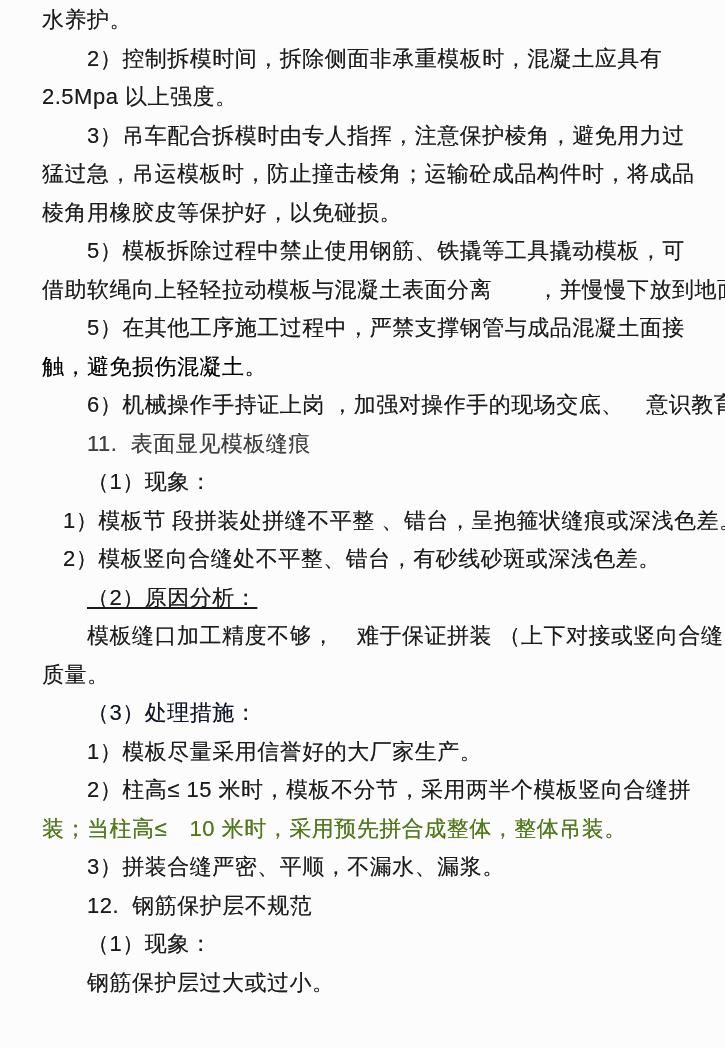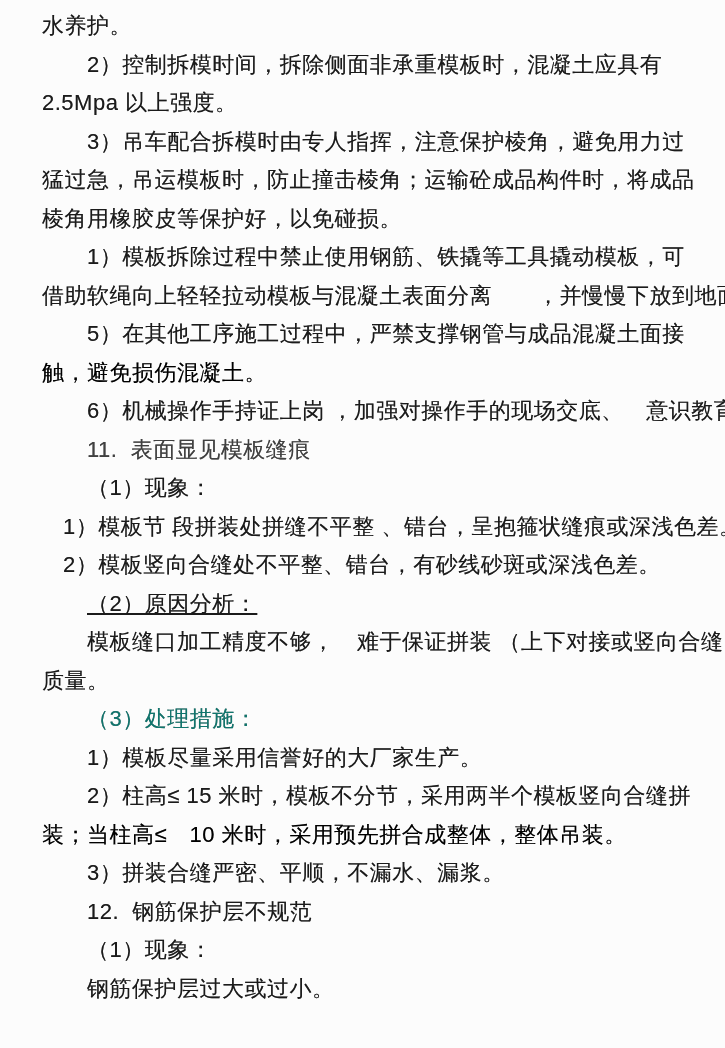--- a/index.html
+++ b/index.html
@@ -6,21 +6,21 @@
     margin: 0;
     padding: 0;
     background: #ffffff;
   }
   .page {
     position: relative;
     width: 725px;
     height: 1048px;
     box-sizing: border-box;
     background: #fcfcfc;
-    padding: 7px 18px 0 42px;
+    padding: 1px 18px 0 42px;
     overflow: hidden;
     font-family: "Liberation Sans", "DejaVu Sans", sans-serif;
   }
   .doc {
     width: 100%;
   }
   .line {
     font-size: 22px;
     line-height: 38.5px;
     color: #1b1b1b;
@@ -36,34 +36,34 @@
 <body>
 
 <div class="page" style="background: rgb(252, 252, 252);">
   <div class="doc" id="doc">
       <div class="line ind-0" style="color: rgb(27, 27, 27);">水养护。</div>
       <div class="line ind-2" style="color: rgb(27, 27, 27);">2）控制拆模时间，拆除侧面非承重模板时，混凝土应具有</div>
       <div class="line ind-0" style="color: rgb(27, 27, 27);">2.5Mpa 以上强度。</div>
       <div class="line ind-2" style="color: rgb(27, 27, 27);">3）吊车配合拆模时由专人指挥，注意保护棱角，避免用力过</div>
       <div class="line ind-0" style="color: rgb(27, 27, 27);">猛过急，吊运模板时，防止撞击棱角；运输砼成品构件时，将成品</div>
       <div class="line ind-0" style="color: rgb(27, 27, 27);">棱角用橡胶皮等保护好，以免碰损。</div>
-      <div class="line ind-2" style="color: rgb(27, 27, 27);">1）模板拆除过程中禁止使用钢筋、铁撬等工具撬动模板，可</div>
+      <div class="line ind-2" style="color: rgb(27, 27, 27);">5）模板拆除过程中禁止使用钢筋、铁撬等工具撬动模板，可</div>
       <div class="line ind-0" style="color: rgb(27, 27, 27);">借助软绳向上轻轻拉动模板与混凝土表面分离　　，并慢慢下放到地面。</div>
       <div class="line ind-2" style="color: rgb(27, 27, 27);">5）在其他工序施工过程中，严禁支撑钢管与成品混凝土面接</div>
       <div class="line ind-0" style="color: #000000;">触，避免损伤混凝土。</div>
       <div class="line ind-2" style="color: rgb(27, 27, 27);">6）机械操作手持证上岗 ，加强对操作手的现场交底、　意识教育。</div>
       <div class="line ind-2" style="color: #404040;">11.  表面显见模板缝痕</div>
       <div class="line ind-2" style="color: rgb(27, 27, 27);">（1）现象：</div>
       <div class="line ind-1" style="color: rgb(27, 27, 27);">1）模板节 段拼装处拼缝不平整 、错台，呈抱箍状缝痕或深浅色差。</div>
       <div class="line ind-1" style="color: rgb(27, 27, 27);">2）模板竖向合缝处不平整、错台，有砂线砂斑或深浅色差。</div>
       <div class="line ind-2" style="color: rgb(27, 27, 27); text-decoration: underline;">（2）原因分析：</div>
       <div class="line ind-2" style="color: rgb(27, 27, 27);">模板缝口加工精度不够，　难于保证拼装 （上下对接或竖向合缝）</div>
       <div class="line ind-0" style="color: rgb(27, 27, 27);">质量。</div>
-      <div class="line ind-2" style="color: #0f766e;">（3）处理措施：</div>
+      <div class="line ind-2" style="color: #0f172a;">（3）处理措施：</div>
       <div class="line ind-2" style="color: rgb(27, 27, 27);">1）模板尽量采用信誉好的大厂家生产。</div>
       <div class="line ind-2" style="color: rgb(27, 27, 27);">2）柱高≤ 15 米时，模板不分节，采用两半个模板竖向合缝拼</div>
-      <div class="line ind-0" style="color: #000000;">装；当柱高≤　10 米时，采用预先拼合成整体，整体吊装。</div>
+      <div class="line ind-0" style="color: #4d7c0f;">装；当柱高≤　10 米时，采用预先拼合成整体，整体吊装。</div>
       <div class="line ind-2" style="color: rgb(27, 27, 27);">3）拼装合缝严密、平顺，不漏水、漏浆。</div>
       <div class="line ind-2" style="color: rgb(27, 27, 27);">12.  钢筋保护层不规范</div>
       <div class="line ind-2" style="color: rgb(27, 27, 27);">（1）现象：</div>
       <div class="line ind-2" style="color: rgb(27, 27, 27);">钢筋保护层过大或过小。</div>
     </div>
 </div>
 
 </body></html>

